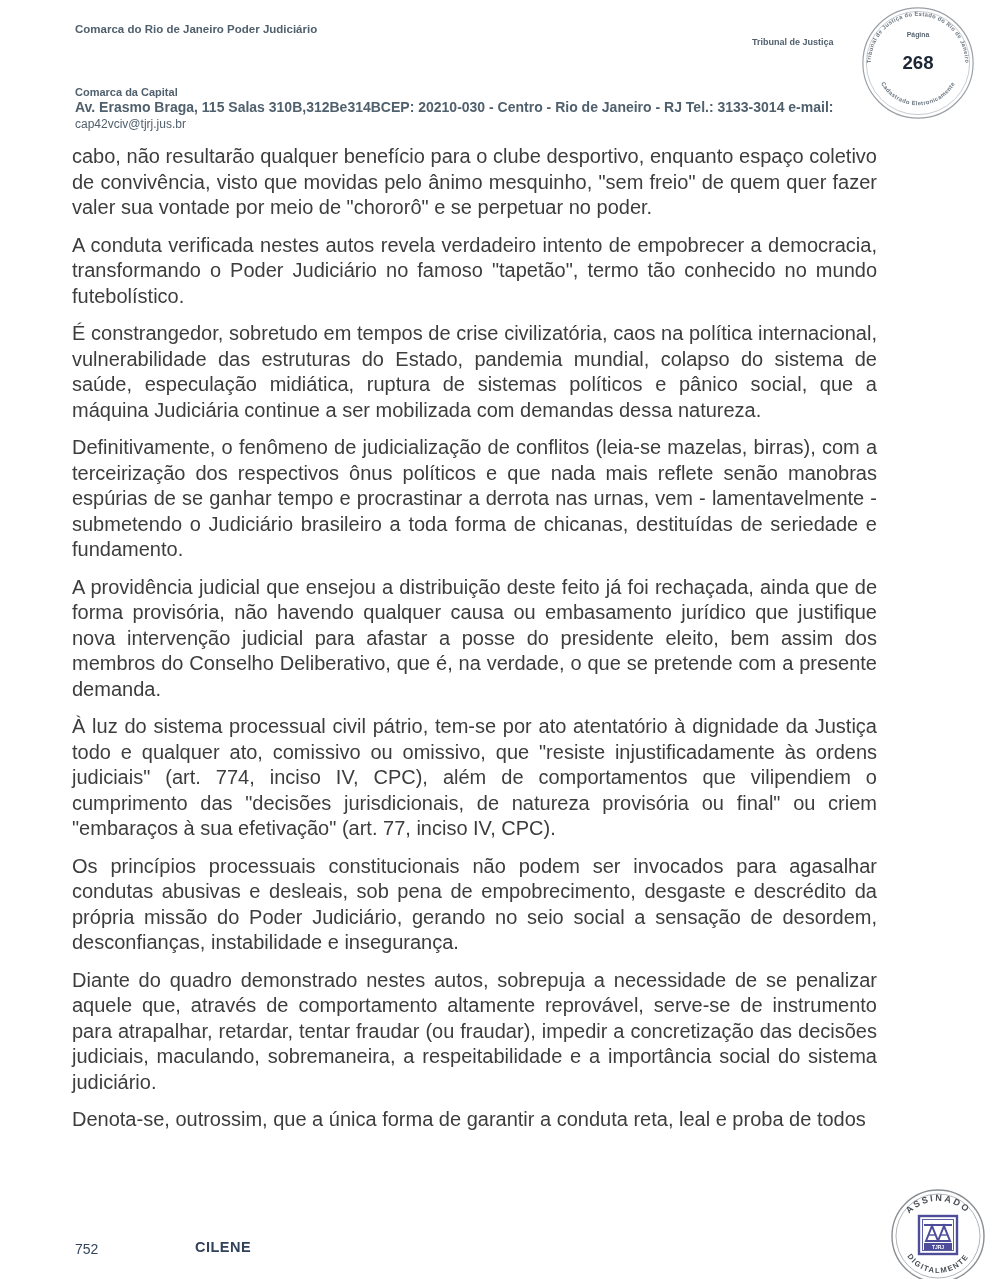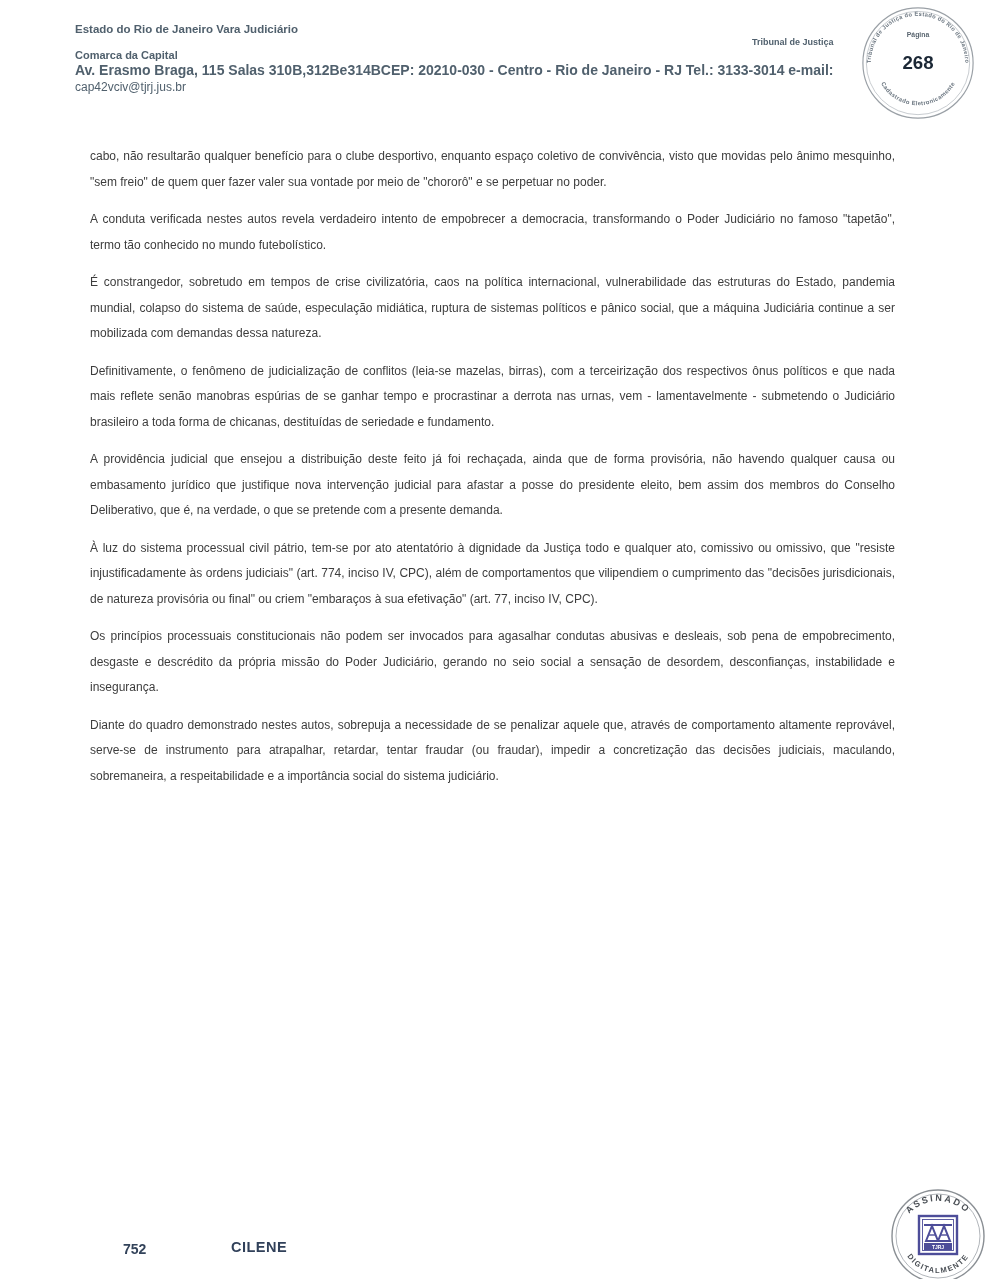--- a/index.html
+++ b/index.html
@@ -16,84 +16,82 @@
   
   .letterhead {
     position: absolute;
     left: 75px;
     top: 22px;
     color: #50606d;
     line-height: 1.28;
   }
   .lh-line1 { font-size: 11.5px; font-weight: 600; }
   .lh-line2 { font-size: 9px;  font-weight: 700; text-align: right; }
-  .lh-line3 { font-size: 11px; font-weight: 600; }
+  .lh-line3 { font-size: 11px; font-weight: 600; margin-top: 37px; }
   .lh-line4 { font-size: 11px; font-weight: 600; }
   .lh-line5 { font-size: 14px; font-weight: 600; }
   .lh-line6 { font-size: 12px; font-weight: 400; }
 
   
   .page-stamp {
     position: absolute;
     left: 856px;
     top: 2px;
     width: 124px;
     height: 122px;
   }
 
   
   .doc-body {
     position: absolute;
-    left: 90px;
+    left: 72px;
     top: 144px;
     width: 805px;
-    font-size: 12px;
+    font-size: 20px;
     line-height: 25.5px;
     text-align: justify;
     color: #3d3d3d;
   }
   .doc-body p { margin: 0 0 12px 0; }
 
   
   .footer-number {
     position: absolute;
     left: 75px;
     top: 1241px;
     font-size: 14px;
-    font-weight: 700;
+    font-weight: 400;
     color: #33435a;
-    margin-left: 48px;
   }
   .footer-name {
     position: absolute;
     left: 195px;
     top: 1239px;
     font-size: 14.5px;
     font-weight: 700;
     letter-spacing: 0.5px;
     color: #31415a;
-    margin-left: 36px;
   }
 
   
   .signature-stamp {
     position: absolute;
     left: 888px;
     top: 1186px;
     width: 100px;
     height: 100px;
   }
 </style>
 </head>
 <body>
 
 <div class="page">
 
   <div class="letterhead">
-    <div class="lh-line1">Estado do Rio de Janeiro Vara Judiciário</div>
+    <div class="lh-line1">Comarca do Rio de Janeiro Poder Judiciário</div>
     <div class="lh-line2">Tribunal de Justiça</div>
     <div class="lh-line3">Comarca da Capital</div>
     <div class="lh-line5">Av. Erasmo Braga, 115 Salas 310B,312Be314BCEP: 20210-030 - Centro - Rio de Janeiro - RJ Tel.: 3133-3014   e-mail:</div>
     <div class="lh-line6">cap42vciv@tjrj.jus.br</div>
   </div>
 
   <svg class="page-stamp" viewBox="0 0 124 124">
     <defs>
       <path id="arcTopPN" d="M 14,62 A 48,48 0 0 1 110,62" fill="none"></path>
       <path id="arcBotPN" d="M 19,62 A 43,43 0 0 0 105,62" fill="none"></path>
@@ -112,20 +110,21 @@
 
   <div class="doc-body">
     <p>cabo, não resultarão qualquer benefício para o clube desportivo, enquanto espaço coletivo de convivência, visto que movidas pelo ânimo mesquinho, "sem freio" de quem quer fazer valer sua vontade por meio de "chororô" e se perpetuar no poder.</p>
     <p>A conduta verificada  nestes autos revela verdadeiro intento de empobrecer a democracia, transformando o Poder Judiciário no famoso "tapetão", termo tão conhecido no mundo futebolístico.</p>
     <p>É constrangedor, sobretudo em tempos de crise civilizatória, caos na política internacional, vulnerabilidade das estruturas do Estado, pandemia mundial, colapso do sistema de saúde, especulação midiática, ruptura de sistemas políticos e pânico social, que a máquina Judiciária continue a ser mobilizada com demandas dessa natureza.</p>
     <p>Definitivamente, o fenômeno de judicialização de conflitos (leia-se mazelas, birras), com a terceirização dos respectivos ônus políticos e que nada mais reflete senão manobras espúrias de se ganhar tempo e procrastinar a derrota nas urnas, vem - lamentavelmente - submetendo o Judiciário brasileiro a toda forma de chicanas, destituídas de seriedade e fundamento.</p>
     <p>A providência judicial que ensejou a distribuição deste feito já foi rechaçada, ainda que de forma provisória, não havendo qualquer causa ou embasamento jurídico que justifique nova intervenção judicial para afastar a posse do presidente eleito, bem assim dos membros do Conselho Deliberativo, que é, na verdade, o que se pretende com a presente demanda.</p>
     <p>À luz do sistema processual civil pátrio, tem-se por ato atentatório à dignidade da Justiça todo e qualquer ato, comissivo ou omissivo, que "resiste injustificadamente às ordens judiciais" (art. 774, inciso IV, CPC), além de comportamentos que vilipendiem o cumprimento das "decisões jurisdicionais, de natureza provisória ou final" ou criem "embaraços à sua efetivação" (art. 77, inciso IV, CPC).</p>
     <p>Os princípios processuais constitucionais não podem ser invocados para agasalhar condutas abusivas e desleais, sob pena de empobrecimento, desgaste e descrédito da própria missão do Poder Judiciário, gerando no seio social a sensação de desordem, desconfianças, instabilidade e insegurança.</p>
     <p>Diante do quadro demonstrado nestes autos, sobrepuja a necessidade de se penalizar aquele que, através de comportamento altamente reprovável, serve-se de instrumento para atrapalhar, retardar, tentar fraudar (ou fraudar), impedir a concretização das decisões judiciais, maculando, sobremaneira, a respeitabilidade e a importância social do sistema judiciário.</p>
+    <p>Denota-se, outrossim, que a única forma de garantir a conduta reta, leal  e proba de todos</p>
   </div>
 
   <div class="footer-number">752</div>
   <div class="footer-name">CILENE</div>
 
   <svg class="signature-stamp" viewBox="0 0 100 100">
     <defs>
       <path id="arcTopSig" d="M 11,54 A 39,39 0 0 1 89,54" fill="none"></path>
       <path id="arcBotSig" d="M 13,50 A 37,37 0 0 0 87,50" fill="none"></path>
     </defs>

